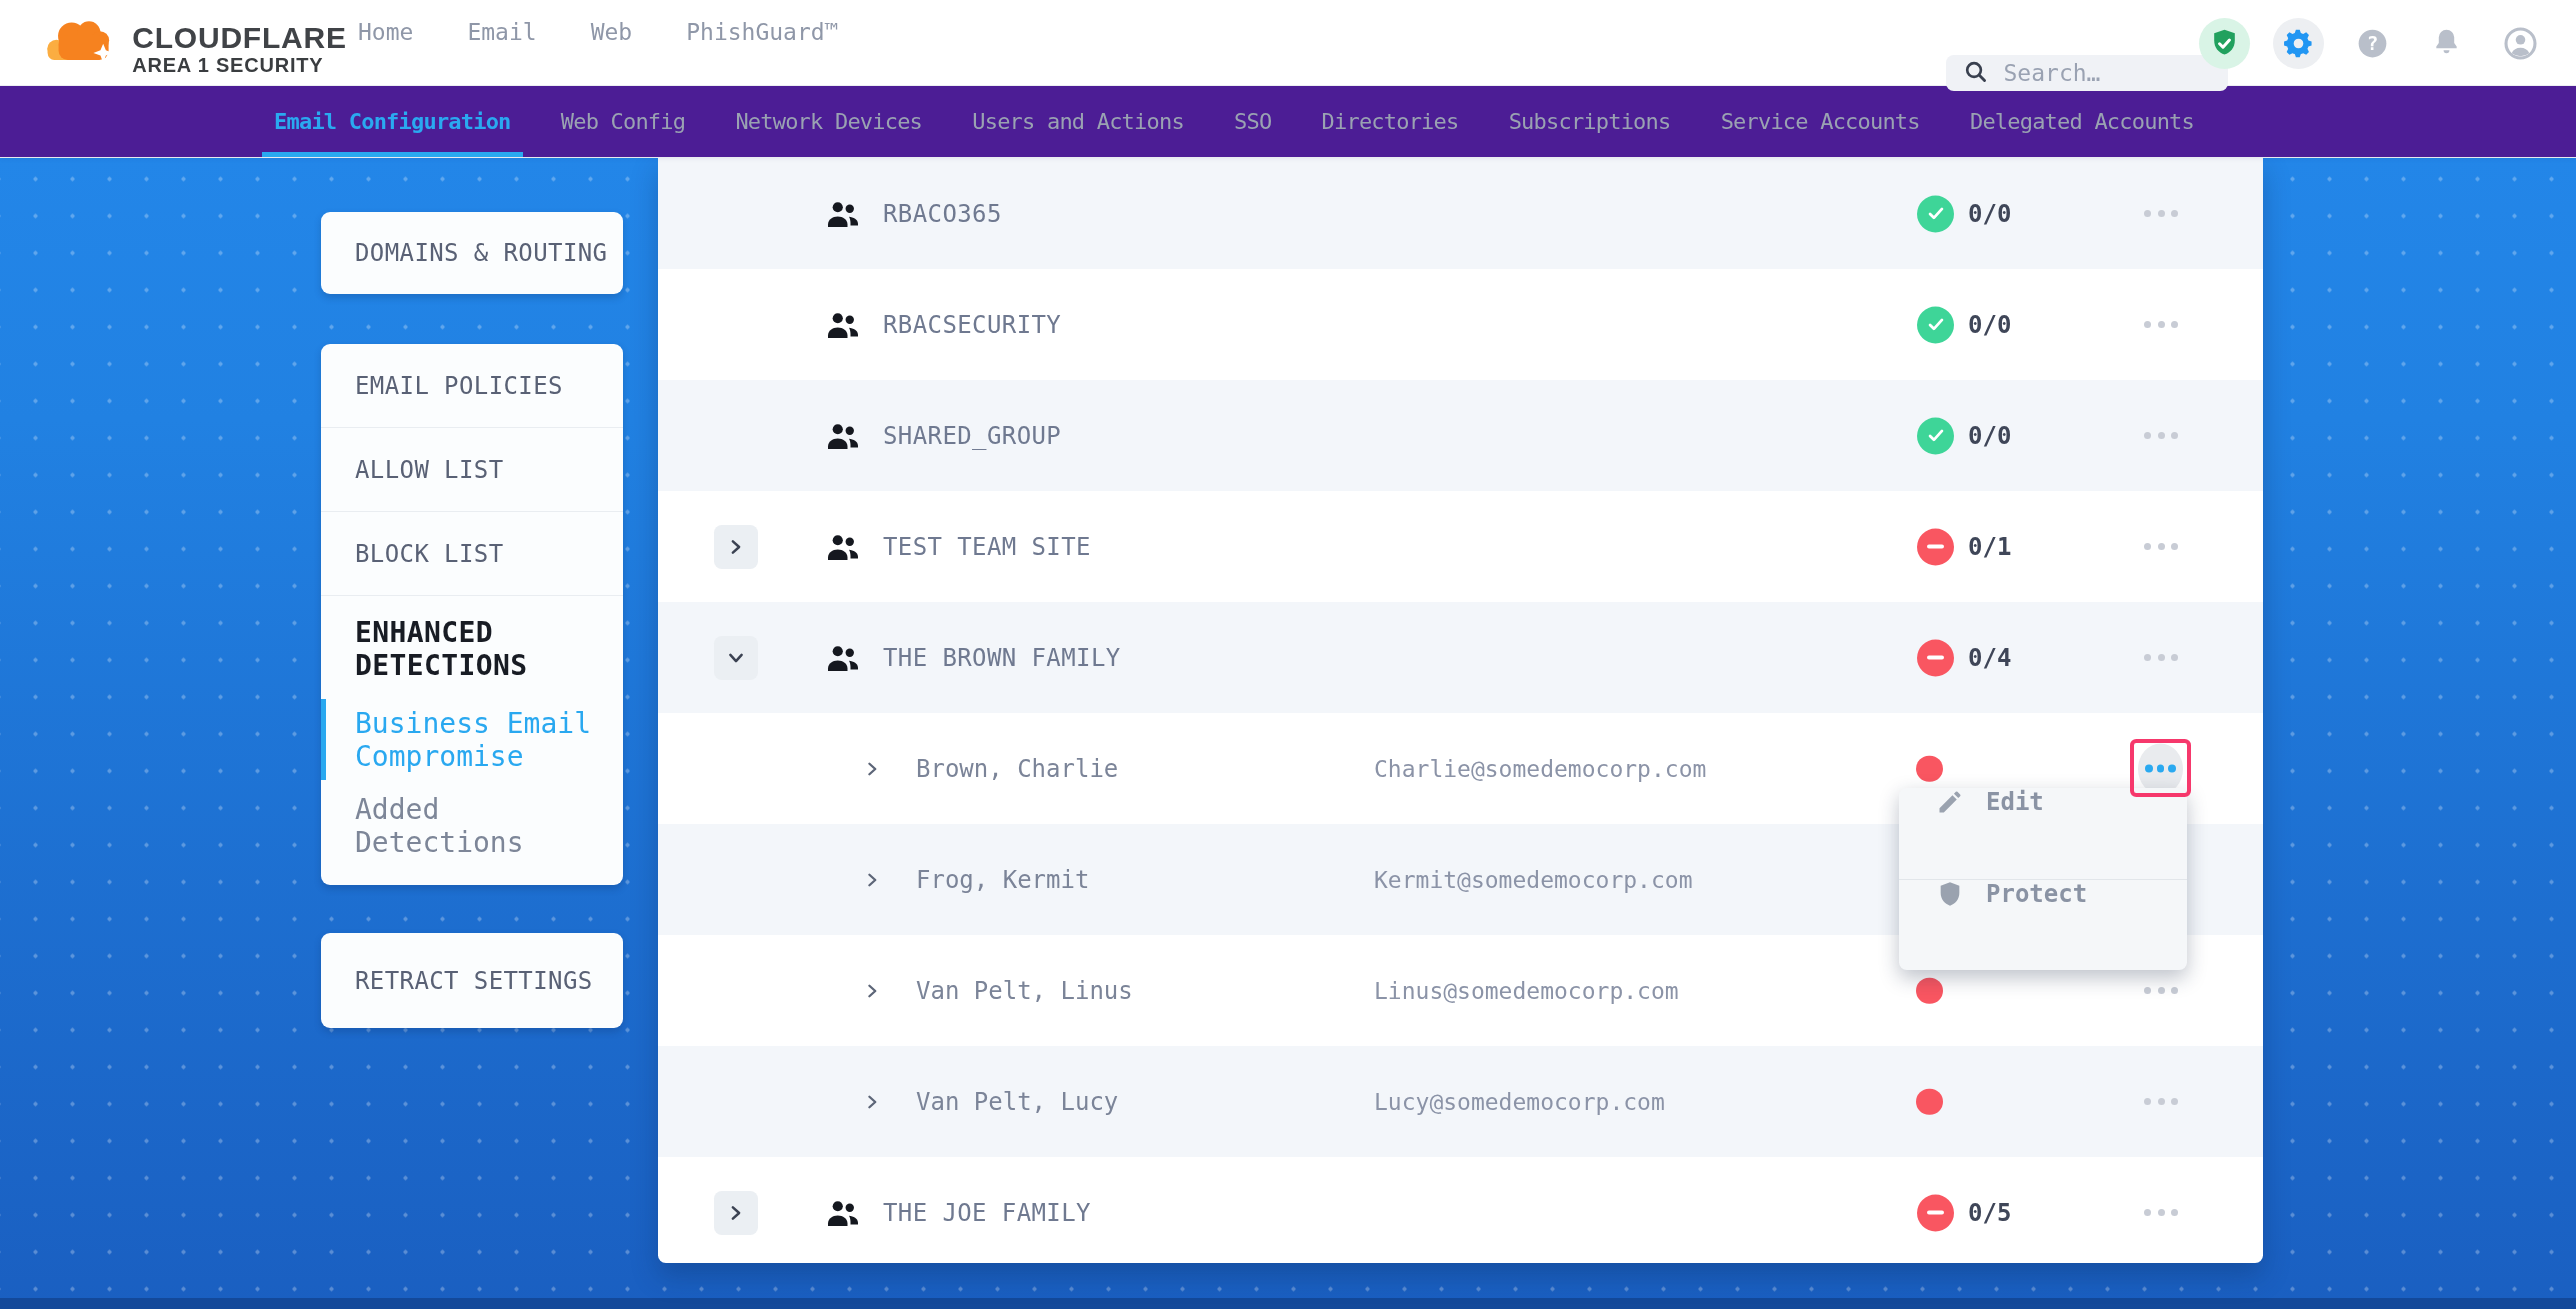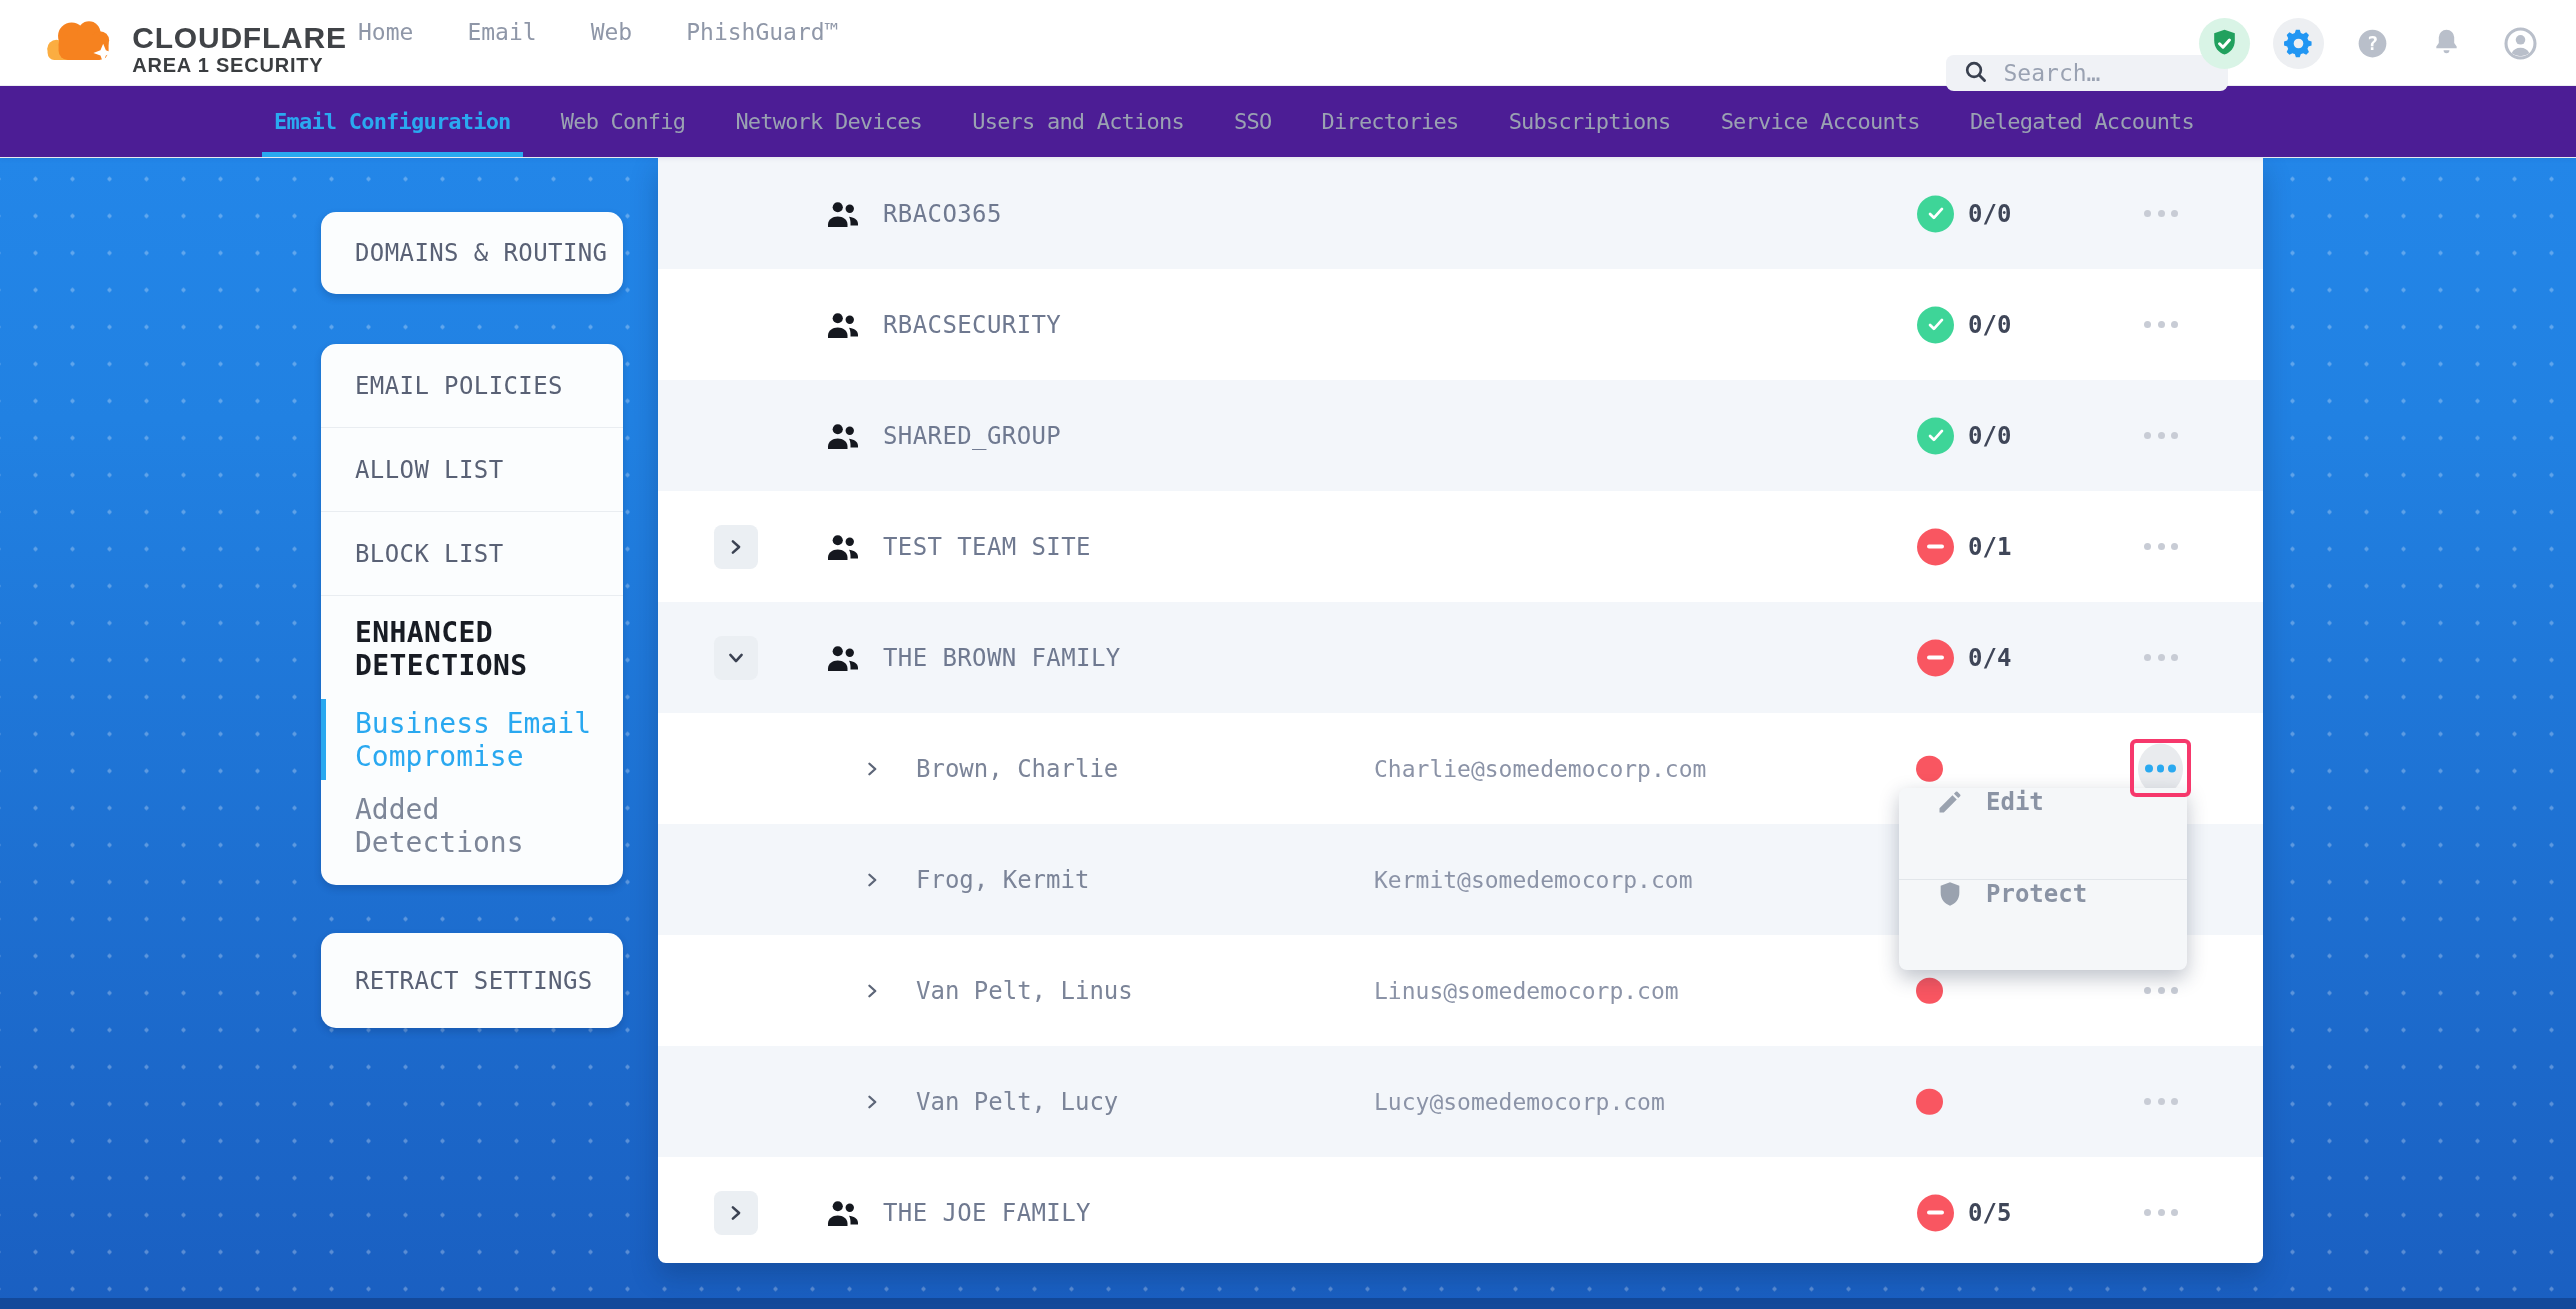--- a/index.html
+++ b/index.html
@@ -34,21 +34,21 @@
   .hicon.plain svg { width:37px; height:37px; }
 
   
   .tabbar { position:absolute; top:86px; left:0; width:2576px; height:72px; background:#4c1d95; border-bottom:0.8px solid #e8ebef; box-shadow:0 2.3px 4.7px rgba(20,40,80,0.07); display:flex; align-items:stretch; padding-left:271px; gap:44px; z-index:5; }
   .tab { display:flex; align-items:center; font-size:22px; letter-spacing:-0.8px; color:#9aa2b2; cursor:pointer; position:relative; padding:0 3.1px; }
   .tab.active { color:#2aa9f0; font-weight:bold; }
   .tab.active::after { content:""; position:absolute; left:-9.3px; right:-9.3px; bottom:0; height:5.4px; background:#2aa9f0; }
 
   
   .sidebar { position:absolute; left:321px; top:212px; width:302px; z-index:3; }
-  .side-card { background:#fbfdfe; border-radius:15px; box-shadow:0 3.1px 7.8px rgba(12,40,90,0.22); color:#596175; }
+  .side-card { background:#fbfdfe; border-radius:9px; box-shadow:0 3.1px 7.8px rgba(12,40,90,0.22); color:#596175; }
   .card-domains { height:82px; display:flex; align-items:center; padding-left:34px; font-size:24px; letter-spacing:0.4px; cursor:pointer; }
   .card-policies { margin-top:50px; }
   .pol-item { height:84px; display:flex; align-items:center; padding-left:34px; font-size:24px; letter-spacing:0.4px; border-bottom:0.8px solid #e9edf1; cursor:pointer; }
   .ed-block { padding:20px 28px 26.5px 34px; }
   .ed-title { font-size:28px; line-height:33px; font-weight:bold; color:#181c24; letter-spacing:0.4px; cursor:pointer; }
   .bec { position:relative; margin-top:20px; font-size:28px; line-height:33px; color:#29a8f0; cursor:pointer; padding:4.7px 0; }
   .bec::before { content:""; position:absolute; left:-34px; top:-3.1px; bottom:-3.1px; width:5.4px; background:#29a8f0; }
   .added { margin-top:15.6px; font-size:28px; color:#7d8698; cursor:pointer; }
   .card-retract { margin-top:48px; height:95px; display:flex; align-items:center; padding-left:34px; font-size:24px; letter-spacing:0.4px; cursor:pointer; }
 

